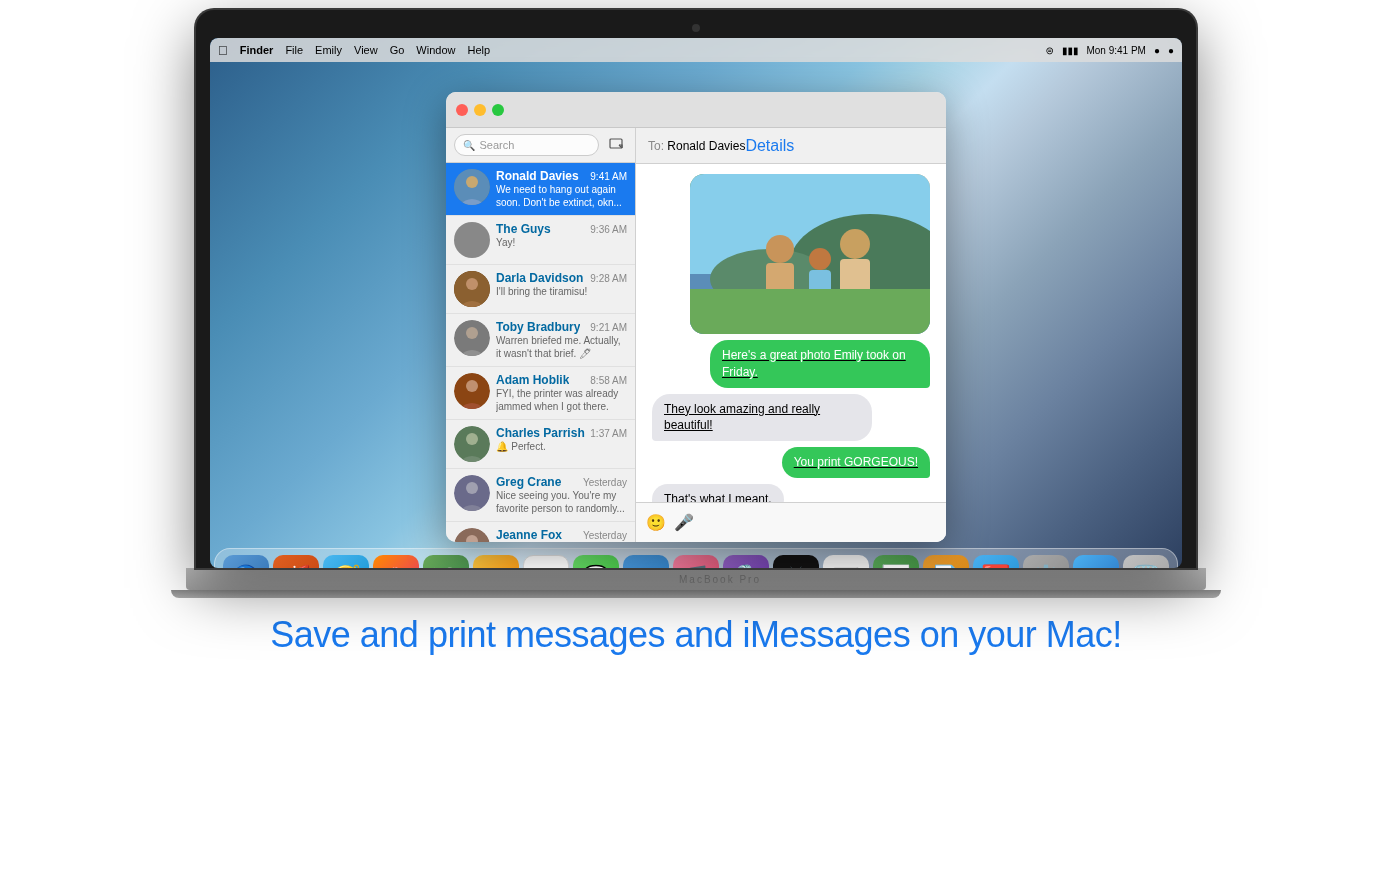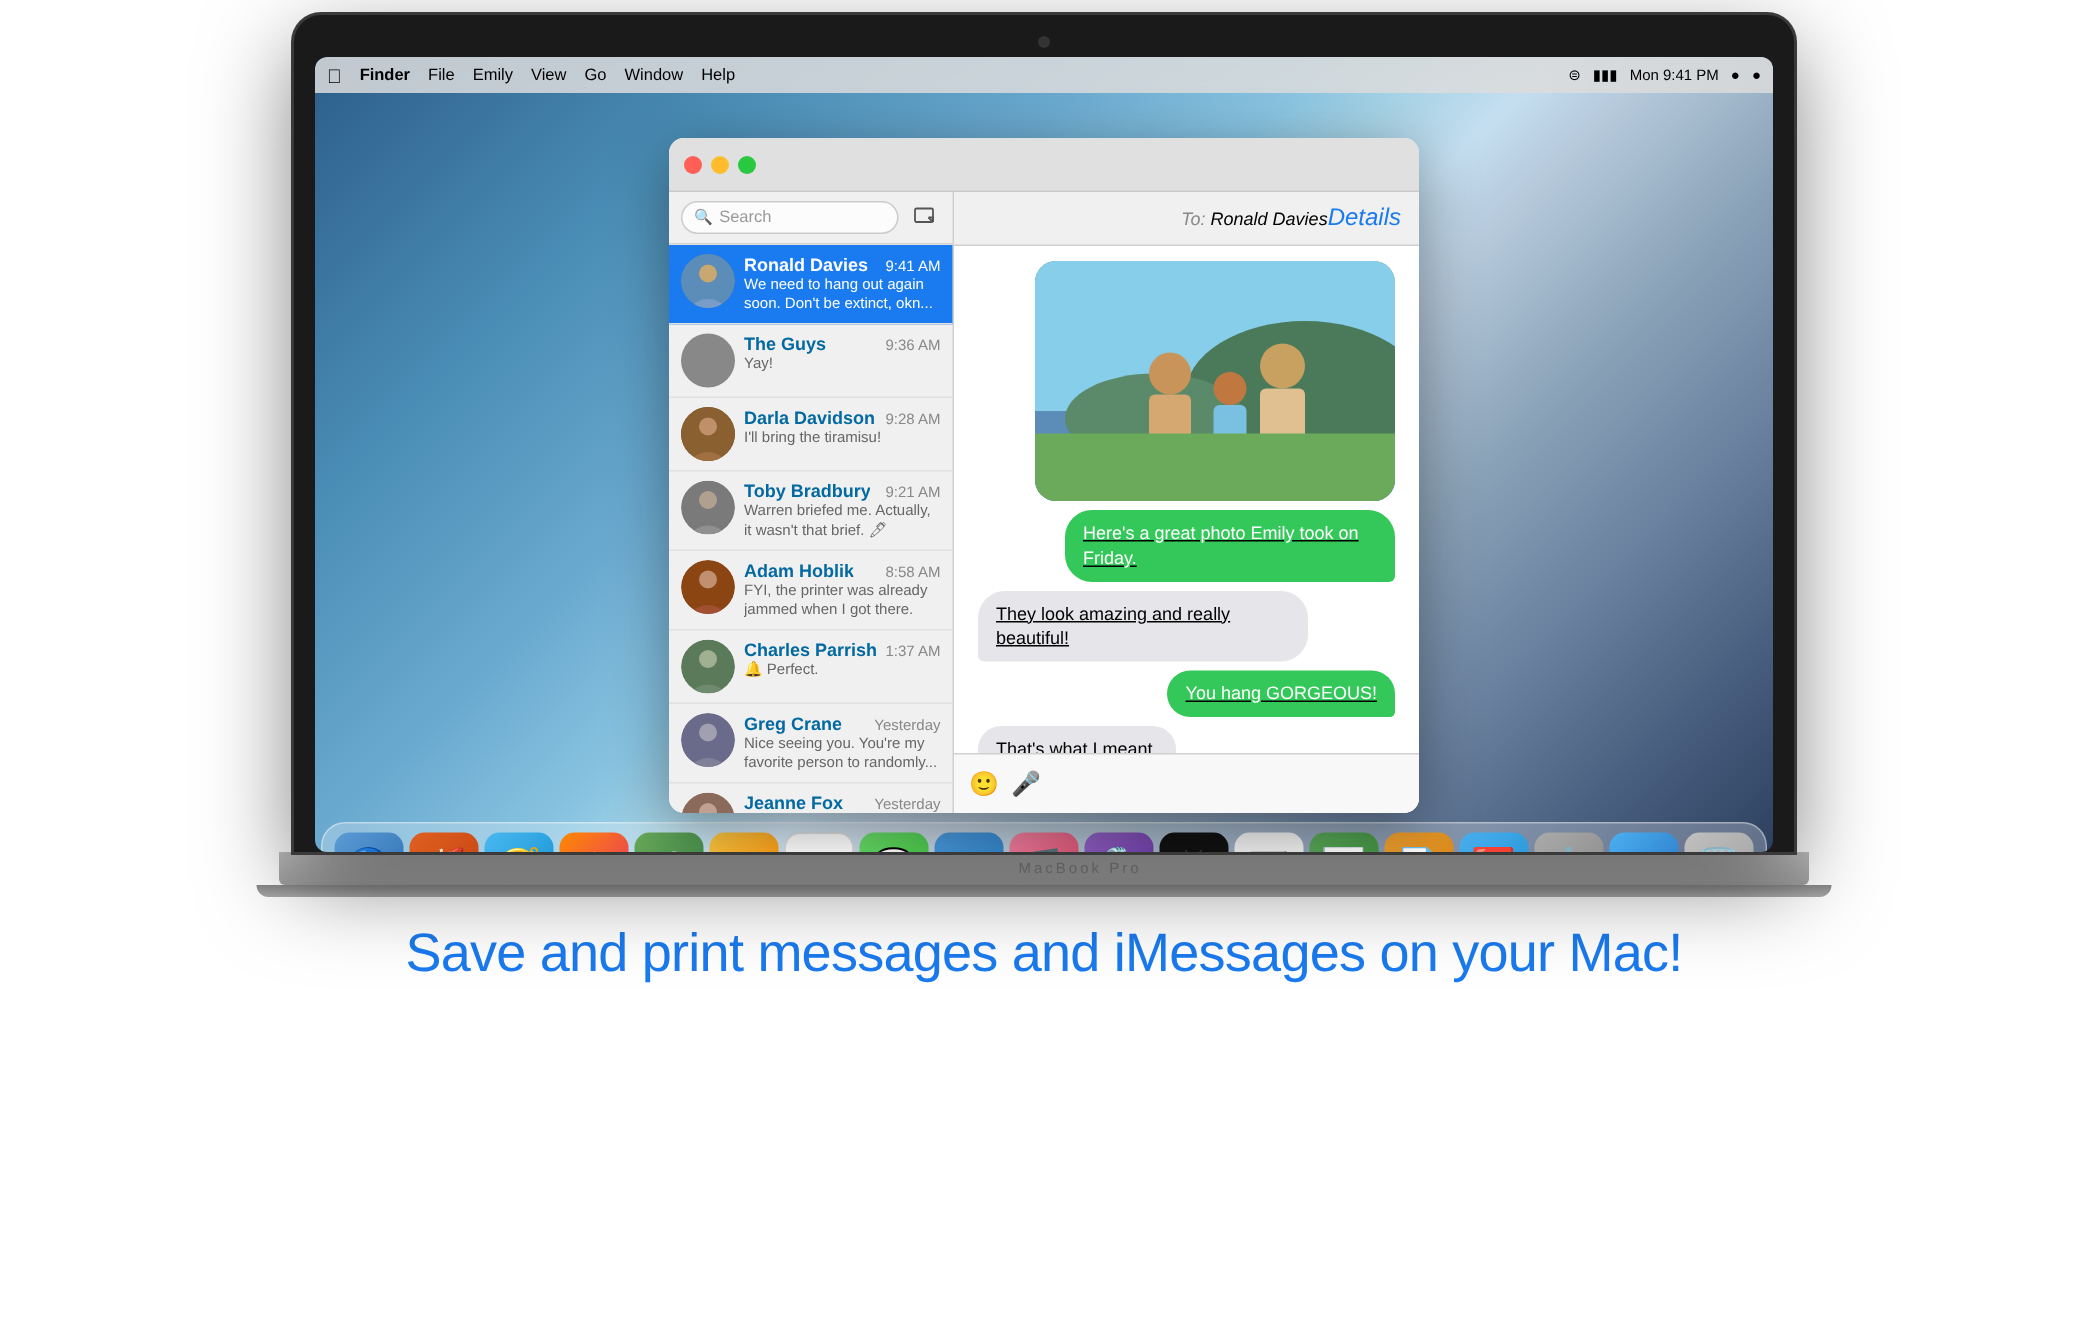--- a/index.html
+++ b/index.html
@@ -273,25 +273,24 @@
       display: flex;
       flex-direction: column;
     }
 
     .chat-header {
       height: 36px;
       background: #f0f0f0;
       border-bottom: 1px solid #d0d0d0;
       display: flex;
       align-items: center;
-      justify-content: flex-end;
+      justify-content: flex-start;
       padding: 0 12px;
       font-size: 12px;
       flex-shrink: 0;
-      font-style: italic;
     }
 
     .chat-to-label {
       color: #888;
     }
 
     .chat-contact-name {
       color: #000;
       font-weight: 400;
     }
@@ -695,21 +694,21 @@
                   </div>
 
                   <div class="bubble-row received">
                     <div class="bubble received">
                       They look amazing and really beautiful!
                     </div>
                   </div>
 
                   <div class="bubble-row sent">
                     <div class="bubble sent">
-                      You hang GORGEOUS!
+                      You print GORGEOUS!
                     </div>
                   </div>
 
                   <div class="bubble-row received">
                     <div class="bubble received">
                       That's what I meant.
                     </div>
                   </div>
 
                 </div>

